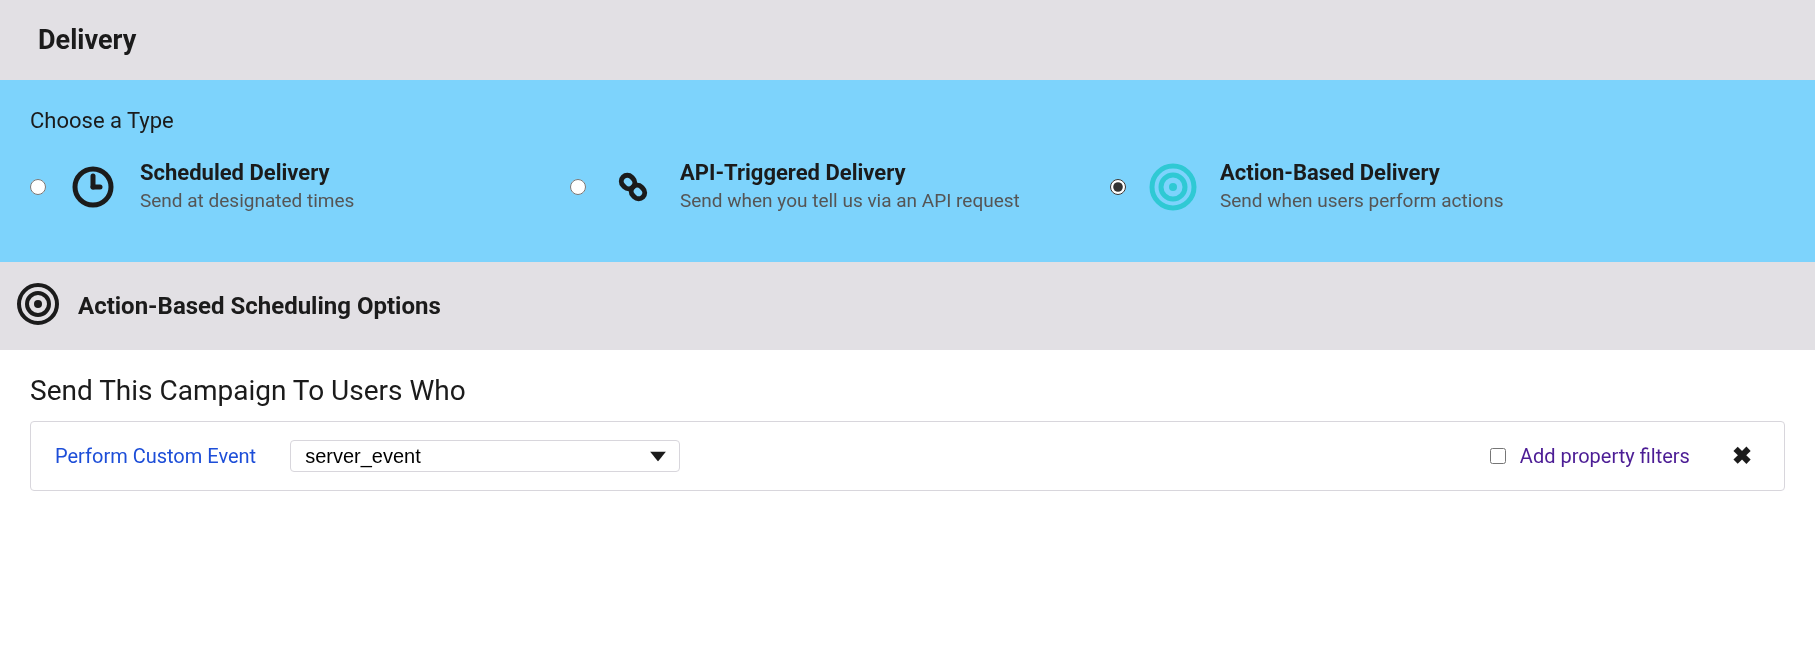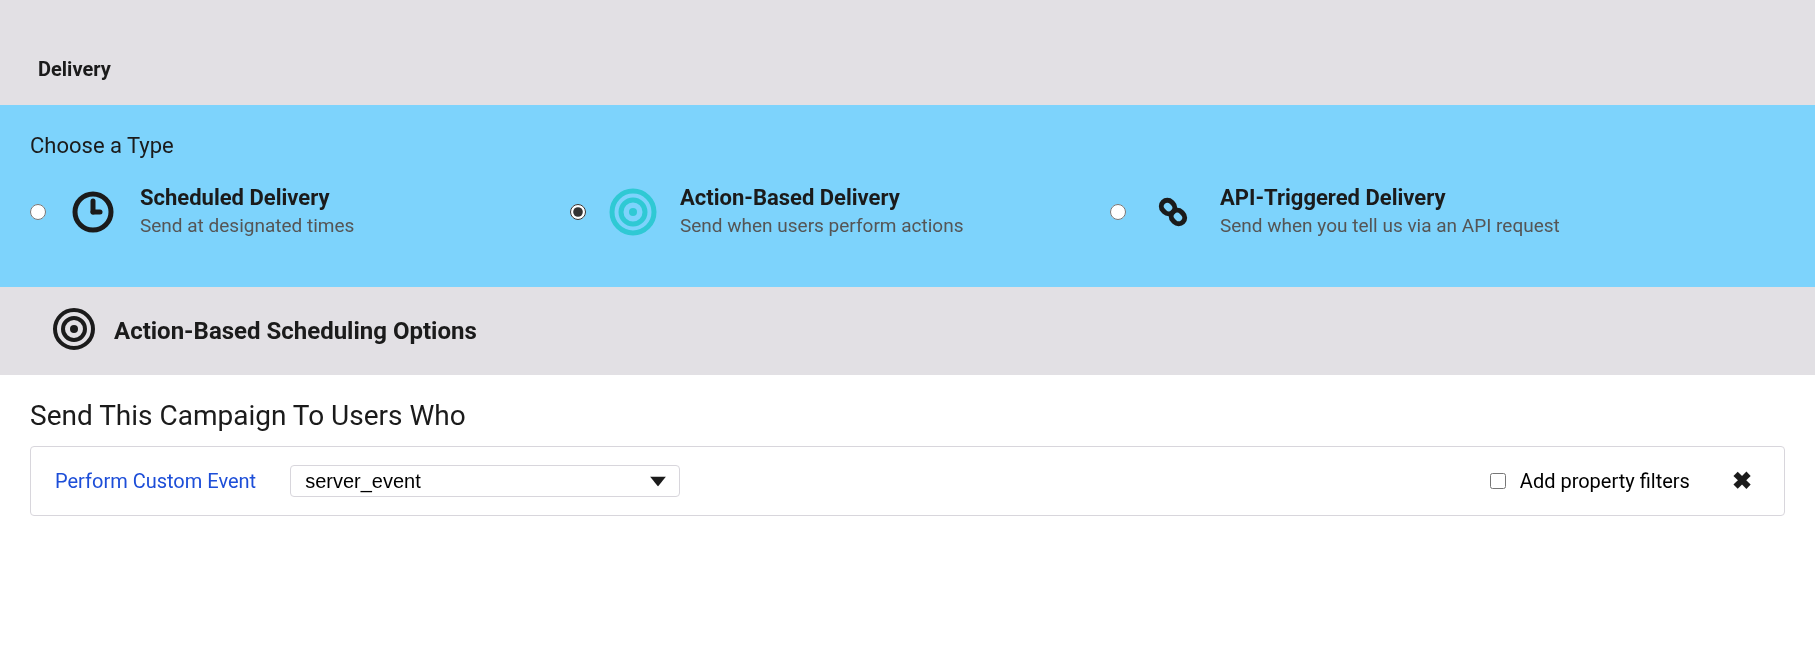--- a/index.html
+++ b/index.html
@@ -7,24 +7,23 @@
       font-family: -apple-system, BlinkMacSystemFont, "Segoe UI", Roboto, Helvetica, Arial, sans-serif;
       color: #1b1b1b;
       background: #ffffff;
       width: 1815px;
     }
     .band-grey {
       background: #e2e0e4;
       padding: 24px 38px;
     }
     .delivery-title {
-      font-size: 20px;
+      font-size: 27px;
       font-weight: 700;
       color: #1b1b1b;
-      margin-top: 33px;
     }
     .section-white {
       background: #7dd3fc;
       padding: 28px 30px 48px 30px;
     }
     .choose-type {
       font-size: 22px;
       font-weight: 400;
       margin-bottom: 26px;
     }
@@ -56,21 +55,21 @@
       line-height: 1.3;
     }
     .type-text .desc {
       font-size: 19px;
       color: #555;
       line-height: 1.4;
     }
 
     .options-band {
       background: #e2e0e4;
-      padding: 20px 52px;
+      padding: 20px 16px;
       display: flex;
       align-items: center;
       gap: 18px;
     }
     .options-title {
       font-size: 24px;
       font-weight: 700;
     }
 
     .trigger-section {
@@ -121,21 +120,21 @@
       display: flex;
       align-items: center;
       gap: 14px;
     }
     .filters-checkbox {
       width: 16px;
       height: 16px;
     }
     .filters-label {
       font-size: 20px;
-      color: #000000;
+      color: #4c1d95;
     }
     .remove-x {
       font-size: 24px;
       font-weight: 700;
       cursor: pointer;
       padding: 4px 8px;
       line-height: 1;
     }
   </style>
 </head>
@@ -155,54 +154,54 @@
       <span class="type-icon">
         <svg width="44" height="44" viewBox="0 0 44 44">
           <circle cx="22" cy="22" r="18" fill="none" stroke="#1b1b1b" stroke-width="5"></circle>
           <line x1="22" y1="22" x2="22" y2="11" stroke="#1b1b1b" stroke-width="5" stroke-linecap="round"></line>
           <line x1="22" y1="22" x2="29" y2="22" stroke="#1b1b1b" stroke-width="5" stroke-linecap="round"></line>
         </svg>
       </span>
       <span class="type-text">
         <div class="title">Scheduled Delivery</div>
         <div class="desc">Send at designated times</div>
-      </span>
-    </label>
-
-    <label class="type-option">
-      <input type="radio" name="deliveryType" checked="" style="">
-      <span class="type-icon">
-        <svg width="48" height="48" viewBox="0 0 48 48">
-          <circle cx="24" cy="24" r="21" fill="none" stroke="#2fc9d4" stroke-width="5"></circle>
-          <circle cx="24" cy="24" r="12" fill="none" stroke="#2fc9d4" stroke-width="5"></circle>
-          <circle cx="24" cy="24" r="4" fill="#2fc9d4"></circle>
-        </svg>
-      </span>
-      <span class="type-text">
-        <div class="title">Action-Based Delivery</div>
-        <div class="desc">Send when users perform actions</div>
       </span>
     </label>
 
     <label class="type-option">
       <input type="radio" name="deliveryType" style="">
       <span class="type-icon">
         <svg width="46" height="46" viewBox="0 0 46 46">
           <g transform="rotate(45 23 23)">
             <rect x="9" y="17" width="14" height="12" rx="6" fill="none" stroke="#1b1b1b" stroke-width="5"></rect>
             <rect x="23" y="17" width="14" height="12" rx="6" fill="none" stroke="#1b1b1b" stroke-width="5"></rect>
           </g>
         </svg>
       </span>
       <span class="type-text">
         <div class="title">API-Triggered Delivery</div>
         <div class="desc">Send when you tell us via an API request</div>
       </span>
     </label>
 
+    <label class="type-option">
+      <input type="radio" name="deliveryType" checked="" style="">
+      <span class="type-icon">
+        <svg width="48" height="48" viewBox="0 0 48 48">
+          <circle cx="24" cy="24" r="21" fill="none" stroke="#2fc9d4" stroke-width="5"></circle>
+          <circle cx="24" cy="24" r="12" fill="none" stroke="#2fc9d4" stroke-width="5"></circle>
+          <circle cx="24" cy="24" r="4" fill="#2fc9d4"></circle>
+        </svg>
+      </span>
+      <span class="type-text">
+        <div class="title">Action-Based Delivery</div>
+        <div class="desc">Send when users perform actions</div>
+      </span>
+    </label>
+
   </div>
 </div>
 
 <div class="options-band">
   <span>
     <svg width="44" height="44" viewBox="0 0 44 44">
       <circle cx="22" cy="22" r="19" fill="none" stroke="#1b1b1b" stroke-width="4"></circle>
       <circle cx="22" cy="22" r="11" fill="none" stroke="#1b1b1b" stroke-width="4"></circle>
       <circle cx="22" cy="22" r="4" fill="#1b1b1b"></circle>
     </svg>

